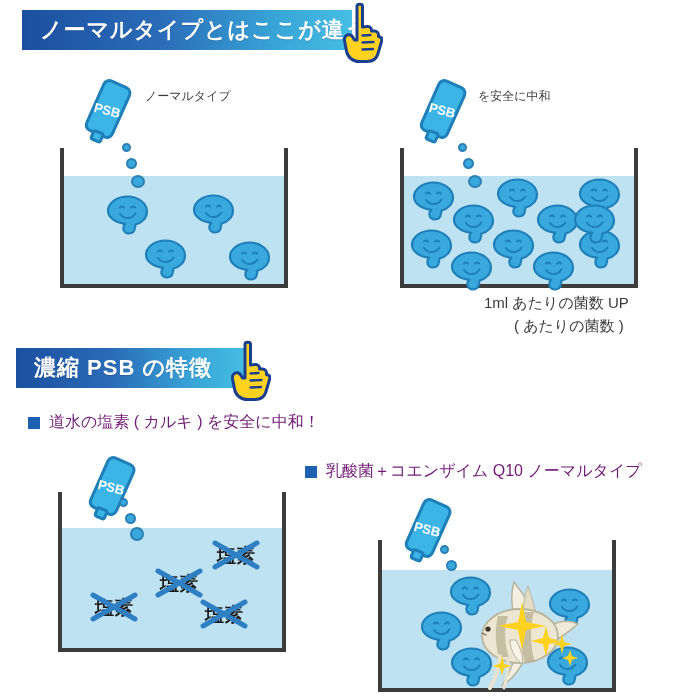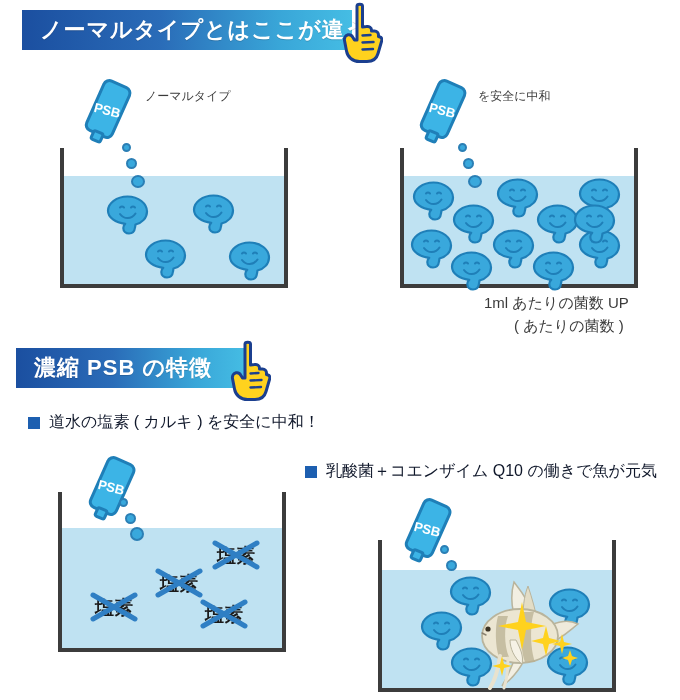--- a/index.html
+++ b/index.html
@@ -51,21 +51,21 @@
     font-size:15px;color:#3a3a3a;
     white-space:nowrap;text-align:center;margin-left:48px;
   }
   #cap1{left:436px;top:294px;}
   #cap2{left:466px;top:317px;}
 
   
   .bullet{
     position:absolute;
     display:flex;align-items:center;
-    font-size:16px;color:#0f172a;
+    font-size:16px;color:#701a75;
     white-space:nowrap;
   }
   .bullet .sq{
     width:12px;height:12px;background:#1d5fb0;
     margin-right:9px;flex:0 0 auto;
   }
   #bullet1{left:28px;top:412px;}
   #bullet2{left:305px;top:461px;}
 
   
@@ -367,21 +367,21 @@
   </div>
   <div class="chl" style="left:193px;top:597px;">
     <div class="txt">塩素</div>
     <svg class="x" width="62" height="34" viewBox="0 0 62 34">
       <path d="M10 5 L52 29 M52 5 L10 29" stroke="#2f7fc4" stroke-width="5" stroke-linecap="round"></path>
     </svg>
   </div>
 
   <div class="bullet" id="bullet2">
     <span class="sq"></span>
-    <span>乳酸菌＋コエンザイム Q10 の働きで魚が元気</span>
+    <span>乳酸菌＋コエンザイム Q10 ノーマルタイプ</span>
   </div>
 
   <div class="tank" id="tank-fish">
     <div class="water"></div>
     <div class="glass"></div>
   </div>
 
   <div class="bottle" style="left:400px;top:497px;">
     <svg viewBox="0 0 54 72" width="54" height="72">
       <g transform="rotate(24 27 36)">

